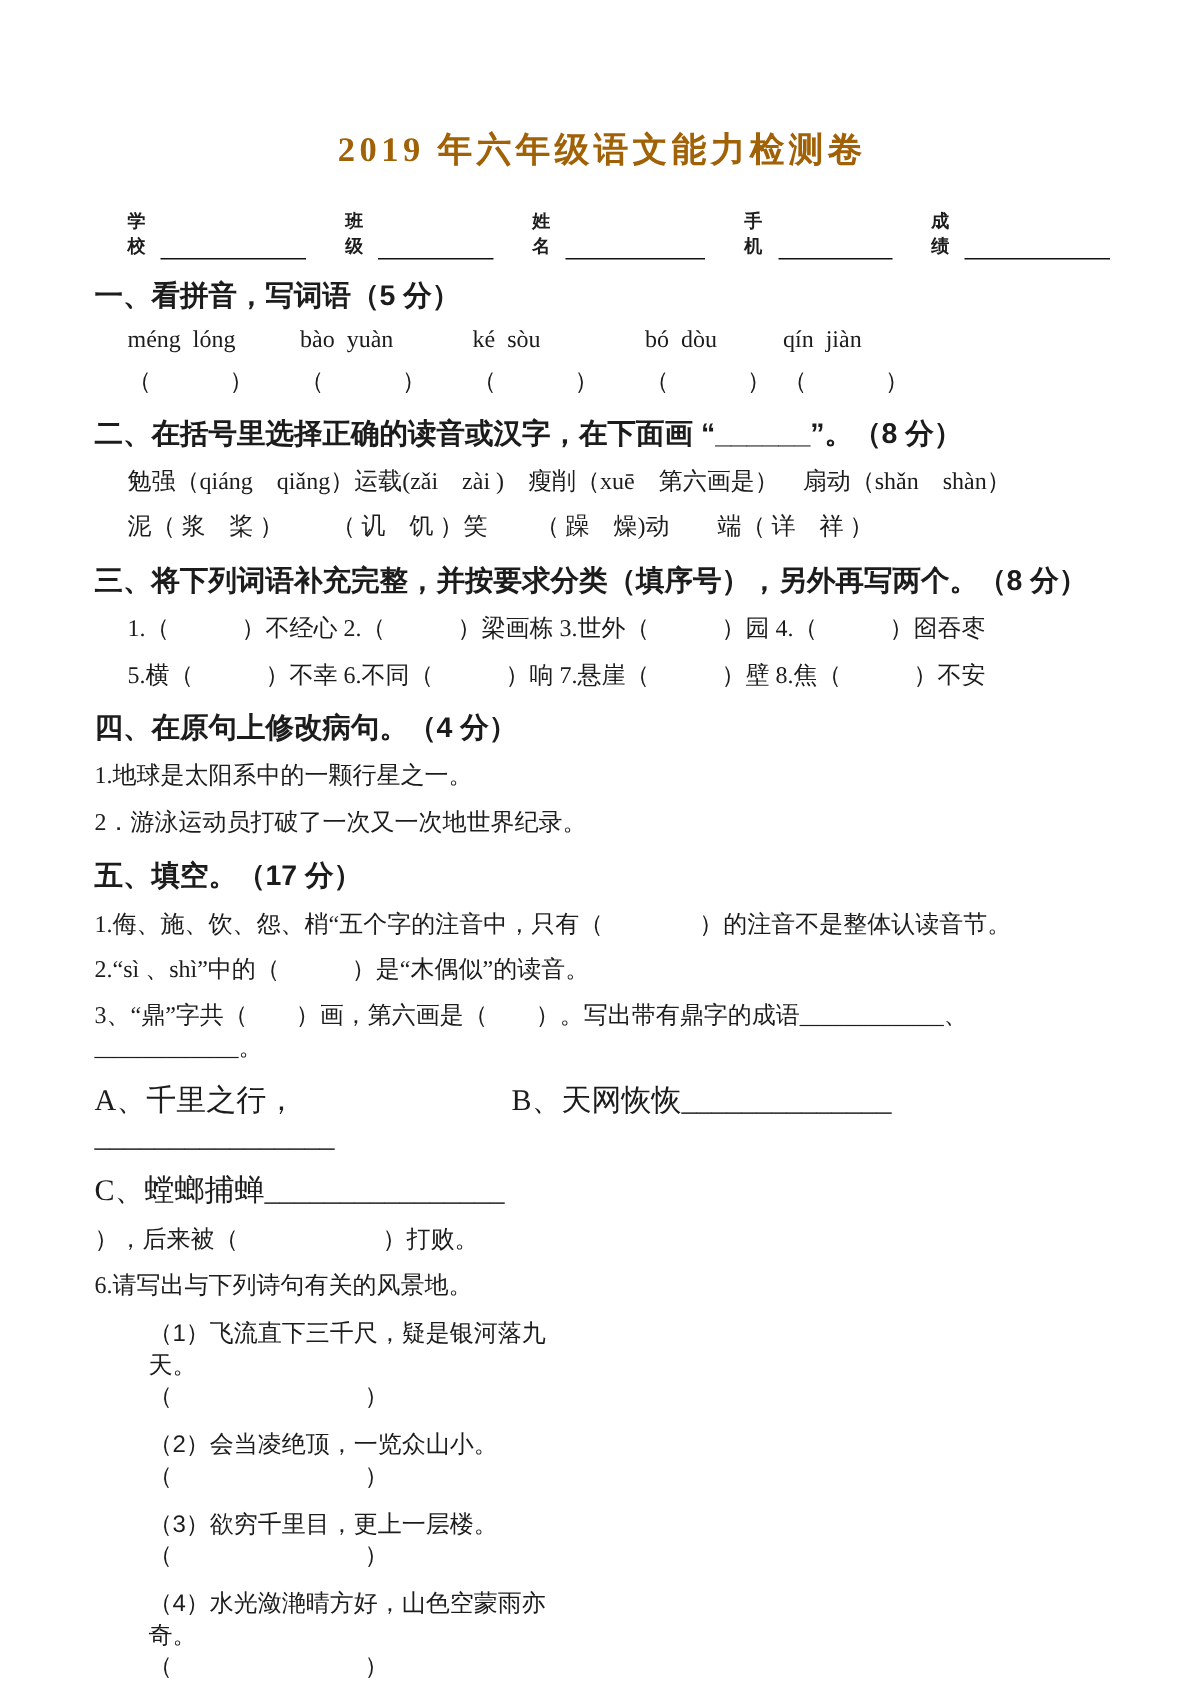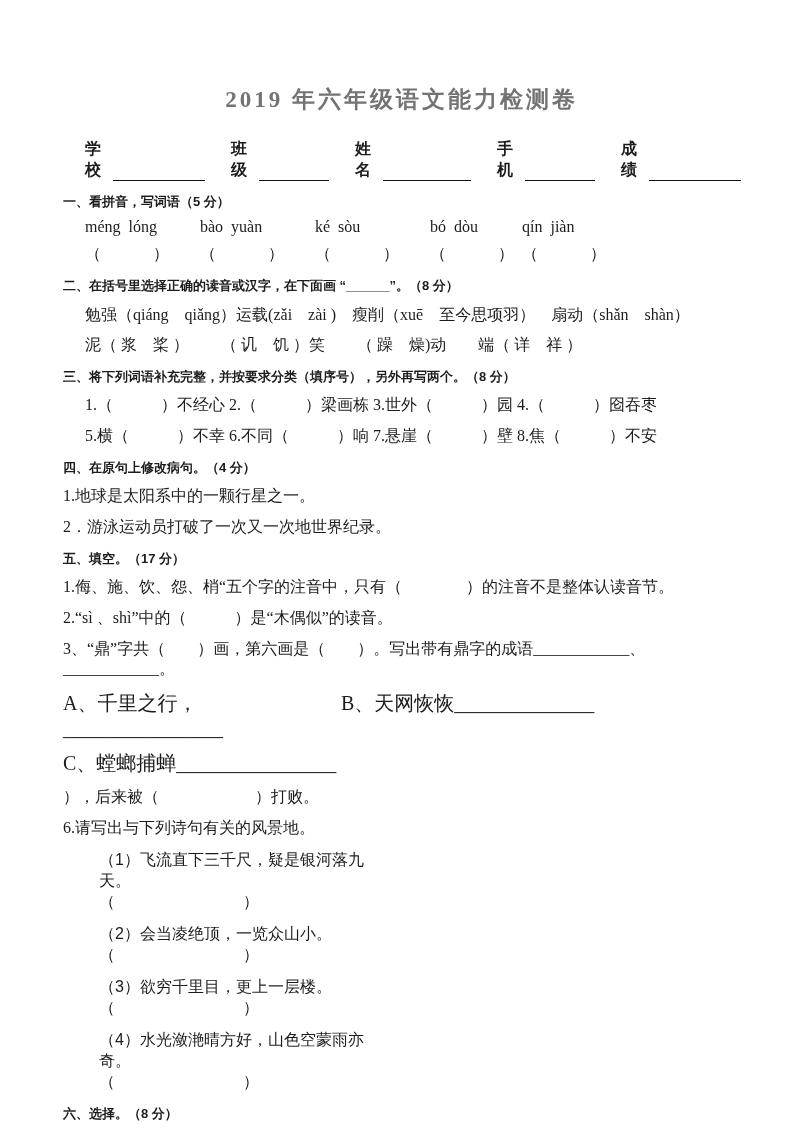--- a/index.html
+++ b/index.html
@@ -14,35 +14,35 @@
     letter-spacing:3px;
     margin:0 0 24px 0;
   }
 
   
   .form-row{
     display:flex;
     align-items:flex-end;
     font-family:"Liberation Sans","DejaVu Sans",sans-serif;
     font-weight:bold;
-    font-size:16px;
+    font-size:12px;
     margin:0 0 6px 22px;
   }
   .form-field{display:flex;align-items:flex-end;margin-right:26px;}
   .form-field:last-child{margin-right:0;}
   .blank{display:inline-block;border-bottom:1.6px solid #111;height:18px;}
   .bw-lg{width:104px;}
   .bw-md{width:82px;}
   .bw-nm{width:100px;}
 
   
   .h{
     font-family:"Liberation Sans","DejaVu Sans",sans-serif;
     font-weight:700;
-    font-size:13px;
+    font-size:19px;
     line-height:1.25;
     margin:13px 0 5px 0;
   }
   
   .ln{
     font-family:"Liberation Serif","DejaVu Serif",serif;
     font-size:16px;
     line-height:1.3;
     margin:10px 0;
   }
@@ -70,21 +70,21 @@
     font-weight:700;
     font-size:15.5px;
     margin:10px 0 6px 0;
   }
 </style>
 </head>
 <body>
 
 <div class="page">
 
-  <h1 class="title" id="exam-title" style="color: #737373;">2019 年六年级语文能力检测卷</h1>
+  <h1 class="title" id="exam-title" style="color: #a16207;">2019 年六年级语文能力检测卷</h1>
 
   <div class="form-row">
     <span class="form-field">
       <span>学校</span>
       <span class="blank bw-lg"></span>
     </span>
     <span class="form-field">
       <span>班级</span>
       <span class="blank bw-md"></span>
     </span>
@@ -120,21 +120,21 @@
       <div class="py">bó  dòu</div>
       <div class="pr">（　　　）</div>
     </div>
     <div class="py-col">
       <div class="py">qín  jiàn</div>
       <div class="pr">（　　　）</div>
     </div>
   </div>
 
   <div class="h">二、在括号里选择正确的读音或汉字，在下面画 “______”。（8 分）</div>
-  <p class="ln indent">勉强（qiáng　qiǎng）运载(zǎi　zài )　瘦削（xuē　至今思项羽）　扇动（shǎn　shàn）</p>
+  <p class="ln indent">勉强（qiáng　qiǎng）运载(zǎi　zài )　瘦削（xuē　第六画是）　扇动（shǎn　shàn）</p>
   <p class="ln indent">泥（ 浆　桨 ）　　（ 讥　饥 ）笑　　（ 躁　燥)动　　端（ 详　祥 ）</p>
 
   <div class="h">三、将下列词语补充完整，并按要求分类（填序号），另外再写两个。（8 分）</div>
   <p class="ln indent">1.（　　　）不经心 2.（　　　）梁画栋 3.世外（　　　）园 4.（　　　）囵吞枣</p>
   <p class="ln indent">5.横（　　　）不幸 6.不同（　　　）响 7.悬崖（　　　）壁 8.焦（　　　）不安</p>
 
   <div class="h">四、在原句上修改病句。（4 分）</div>
   <p class="ln">1.地球是太阳系中的一颗行星之一。</p>
   <p class="ln">2．游泳运动员打破了一次又一次地世界纪录。</p>
 

